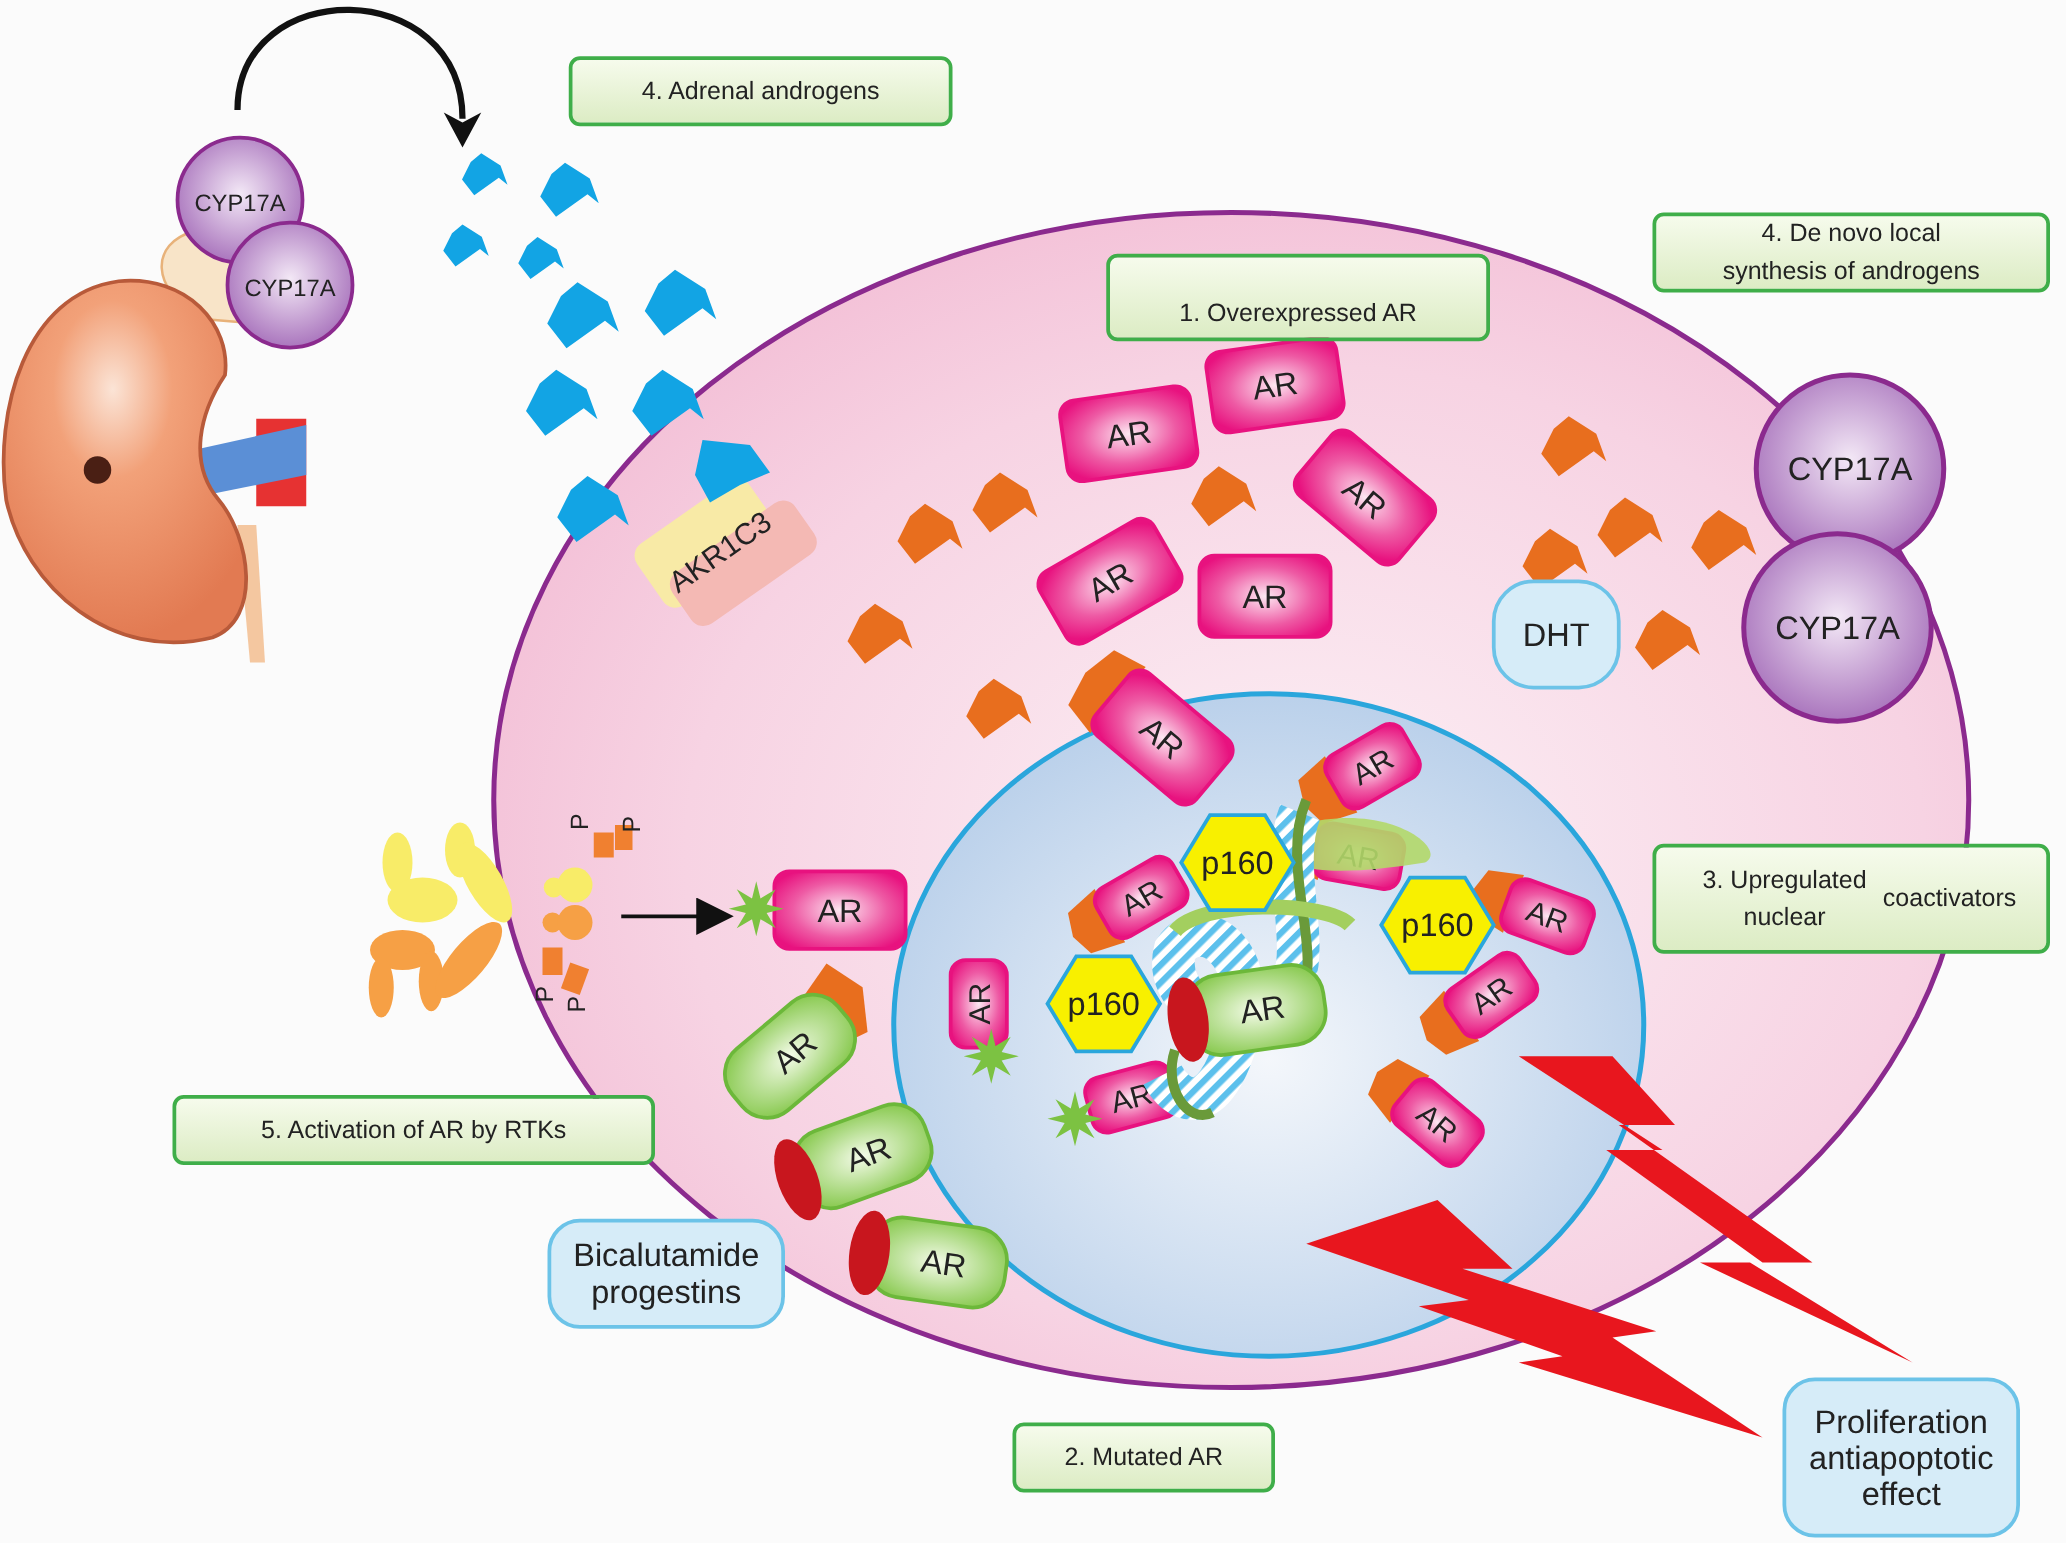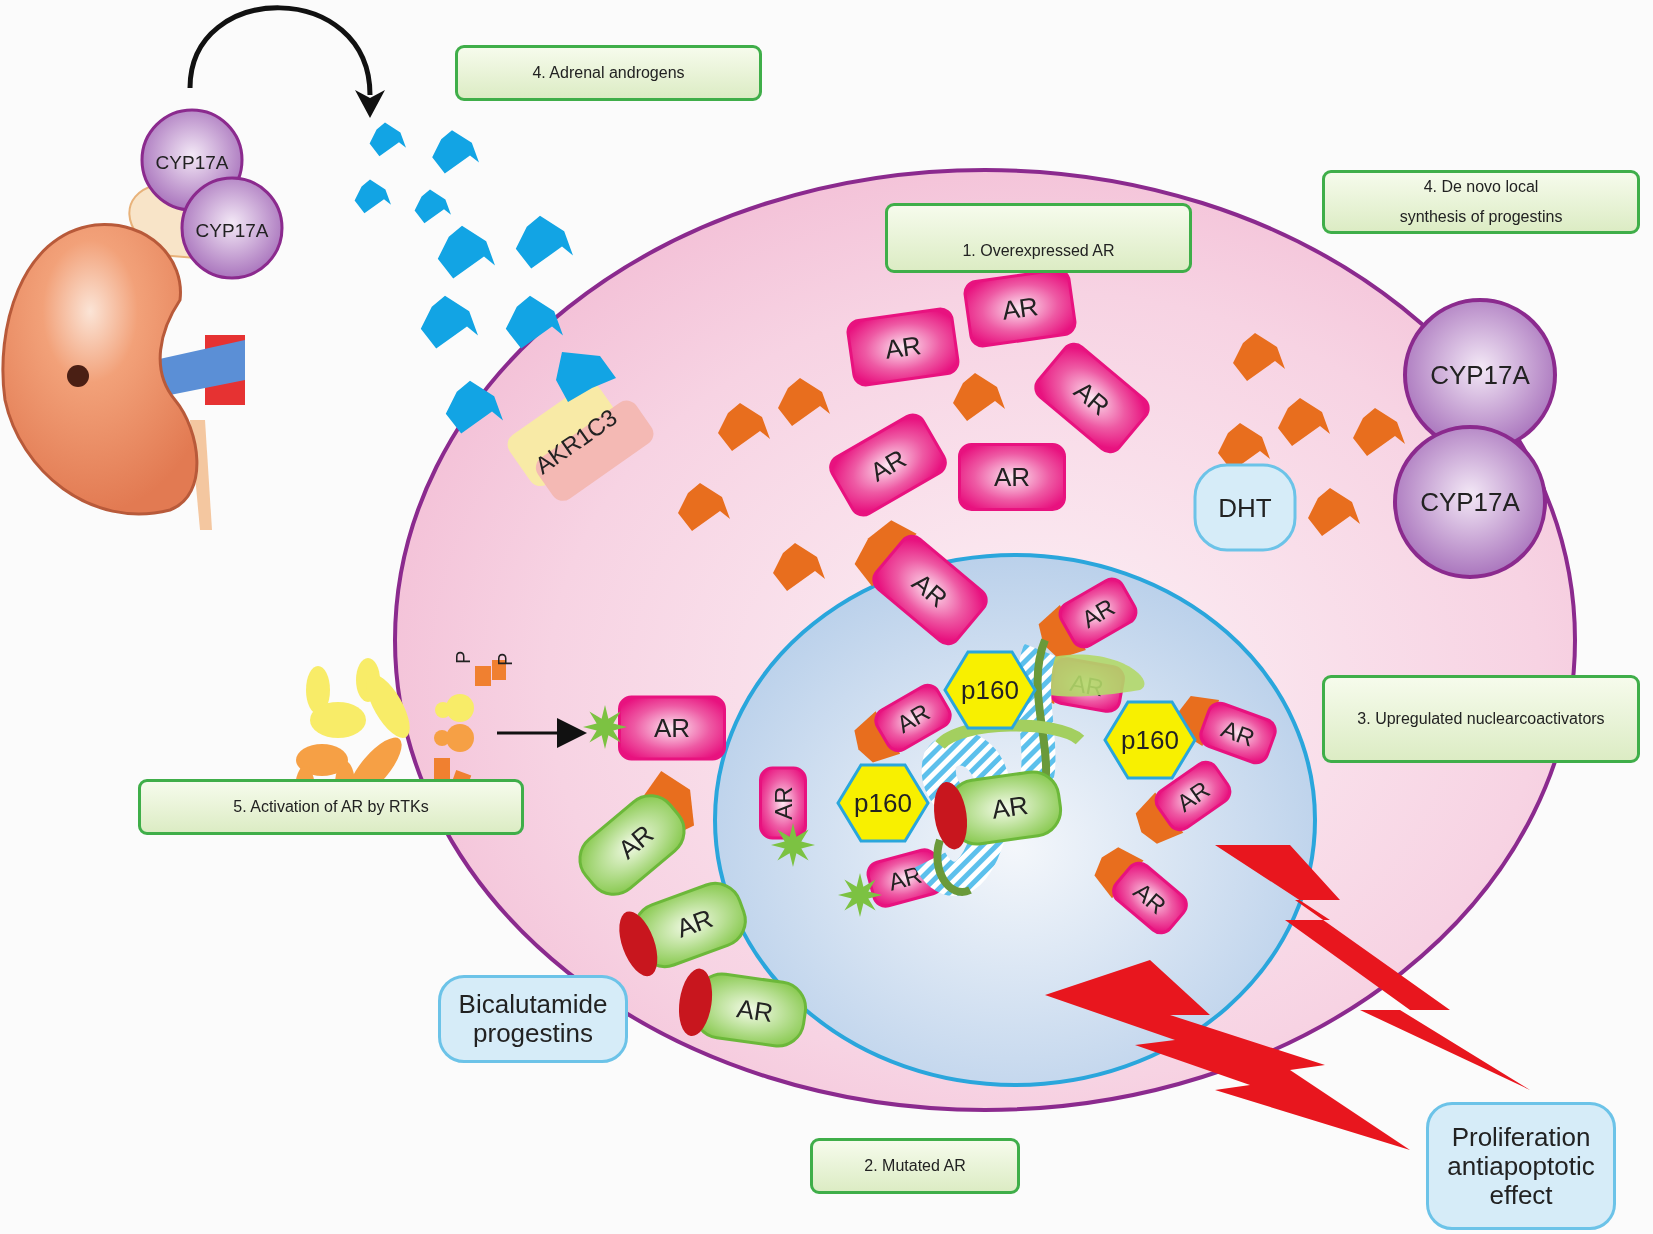--- a/index.html
+++ b/index.html
@@ -2,23 +2,23 @@
 <html><head>
 <meta charset="utf-8">
 <style>
   html, body { margin: 0; padding: 0; background: #fbfbfb; }
   body { width: 1653px; height: 1234px; position: relative; overflow: hidden; font-family: "Liberation Sans", sans-serif; }
   #stage { position: absolute; left: 0; top: 0; width: 1653px; height: 1234px; }
   .lbl-green {
     position: absolute; box-sizing: border-box;
     border: 3px solid #3fae49; border-radius: 9px;
     background: linear-gradient(#f6fbec, #dcecc4);
-    color: #222; font-size: 16px; text-align: center; line-height: 30px;
+    color: #222; font-size: 20px; text-align: center; line-height: 30px;
     display: flex; align-items: center; justify-content: center;
-    padding: 4px 4px;
+    padding: 4px 24px;
   }
   .lbl-blue {
     position: absolute; box-sizing: border-box;
     border: 3px solid #6cc3e8; border-radius: 26px;
     background: #d6ecf8; color: #222; font-size: 26px; text-align: center; line-height: 29px;
     display: flex; align-items: center; justify-content: center; padding: 4px 8px;
   }
   svg text { font-family: "Liberation Sans", sans-serif; }
 </style>
 </head>
@@ -284,27 +284,27 @@
 
   
   <div class="lbl-green" style="left:455px;top:45px;width:307px;height:56px;">
     <span>4. Adrenal androgens</span>
   </div>
   <div class="lbl-green" style="left:885px;top:203px;width:307px;height:70px;align-items:flex-end;">
     <span>1. Overexpressed AR</span>
   </div>
   <div class="lbl-green" style="left:1322px;top:170px;width:318px;height:64px;flex-direction:column;">
     <span>4. De novo local</span>
-    <span>synthesis of progestins</span>
+    <span>synthesis of androgens</span>
   </div>
   <div class="lbl-green" style="left:1322px;top:675px;width:318px;height:88px;flex-direction:row;">
     <span>3. Upregulated nuclear</span>
     <span>coactivators</span>
   </div>
-  <div class="lbl-green" style="left:138px;top:779px;width:386px;height:56px;">
+  <div class="lbl-green" style="left:138px;top:876px;width:386px;height:56px;">
     <span>5. Activation of AR by RTKs</span>
   </div>
   <div class="lbl-green" style="left:810px;top:1138px;width:210px;height:56px;">
     <span>2. Mutated AR</span>
   </div>
   <div class="lbl-blue" style="left:1426px;top:1102px;width:190px;height:128px;flex-direction:column;">
     <span>Proliferation</span>
     <span>antiapoptotic</span>
     <span>effect</span>
   </div>

